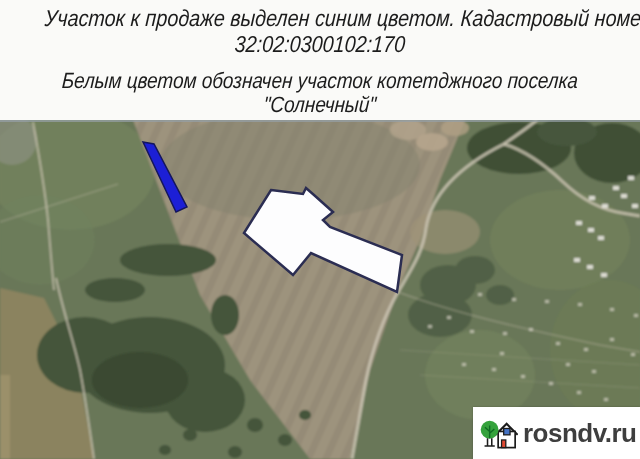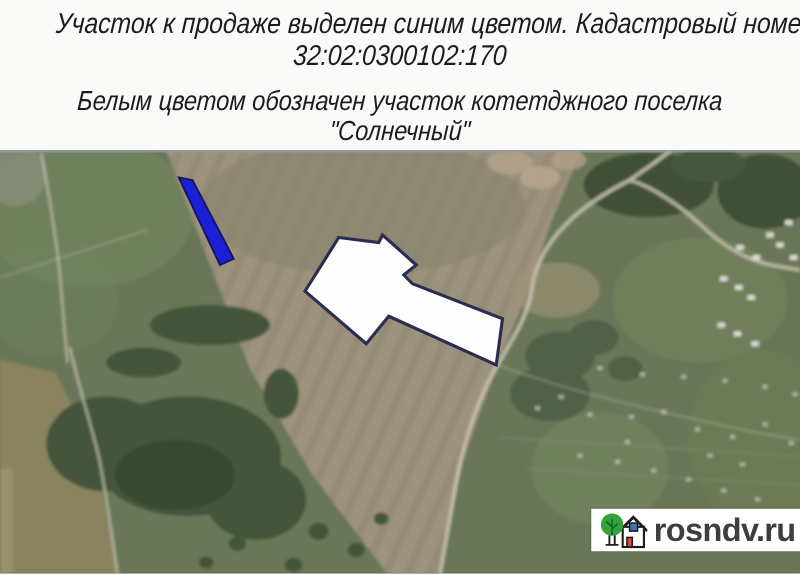--- a/index.html
+++ b/index.html
@@ -22,21 +22,21 @@
   .hline.l3{margin-top:11px;font-size:22px;line-height:25px;}
   .hline.l4{font-size:22px;line-height:24px;}
   
   .map{
     position:absolute;left:0;top:120px;width:640px;height:339px;
     background:#697758;
   }
   .map svg{display:block;}
   
   .watermark{
-    position:absolute;left:473px;top:287px;width:167px;height:34px;
+    position:absolute;left:473px;top:287px;width:167px;height:53px;
     background:#ffffff;display:flex;align-items:center;
     box-shadow:0 0 2px rgba(0,0,0,.25);
   }
   .watermark .logo{margin-left:7px;flex:0 0 auto;}
   .watermark .wm-text{
     margin-left:5px;font-weight:700;font-size:26px;color:#3e3e3e;
     letter-spacing:-0.5px;font-family:"Liberation Sans", sans-serif;
   }
 </style>
 </head>

